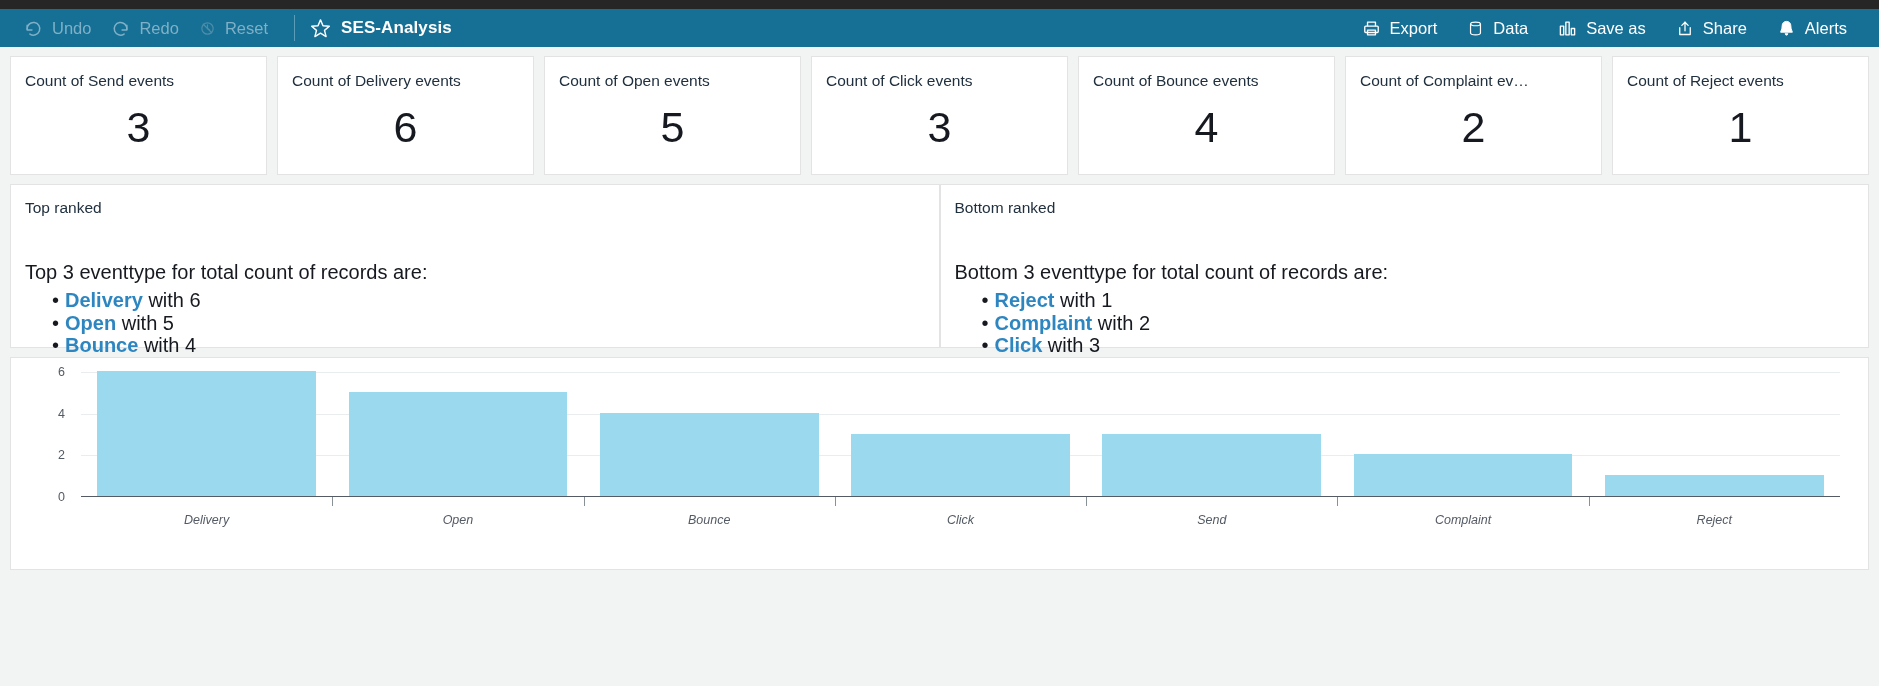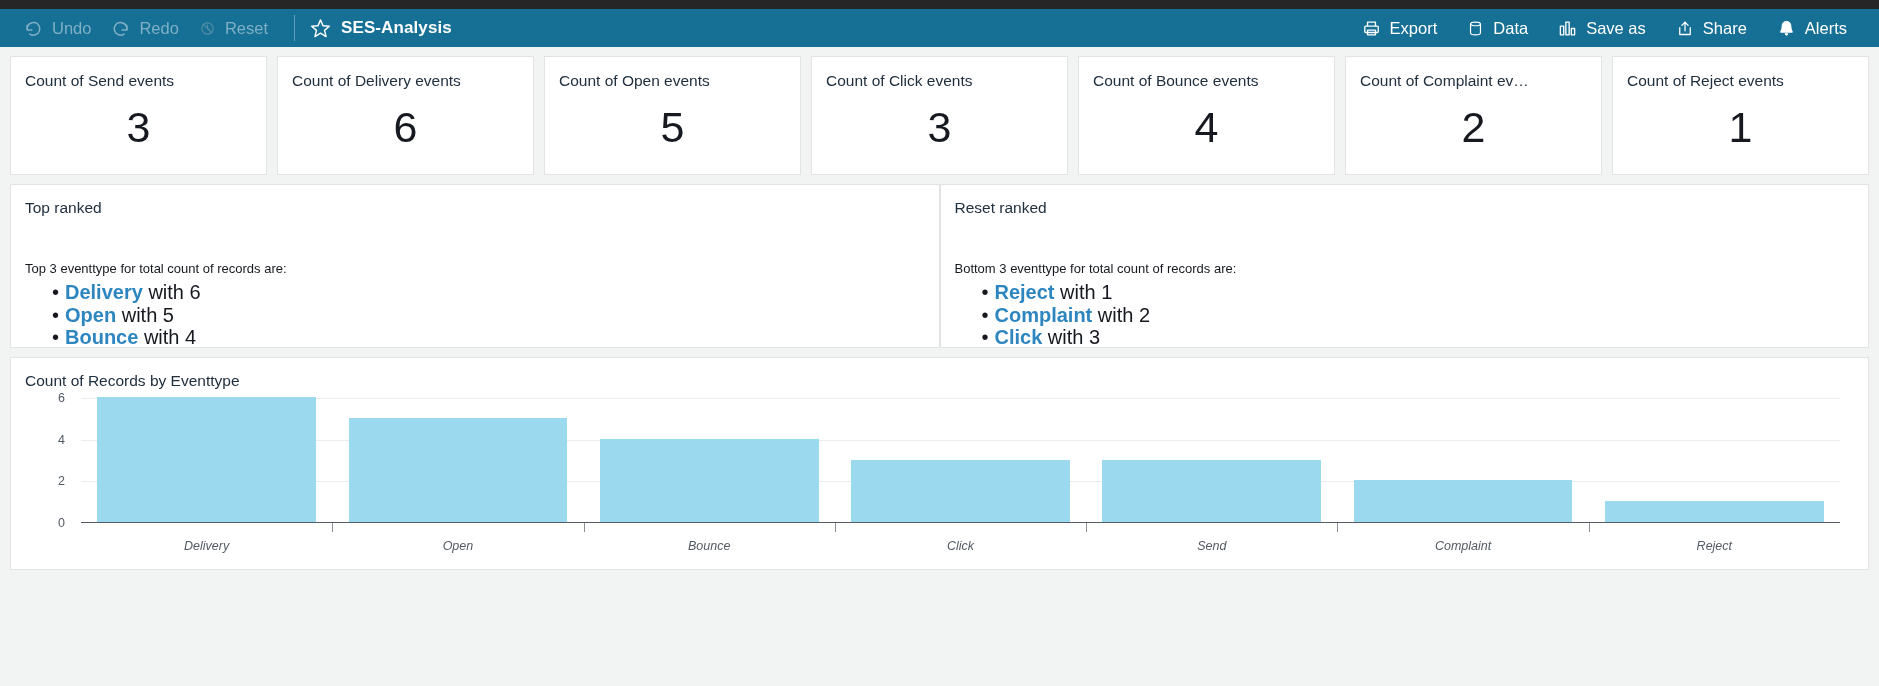--- a/index.html
+++ b/index.html
@@ -94,21 +94,21 @@
     background: #ffffff;
     border: 1px solid #e3e3e3;
     padding: 14px 16px 0 14px;
   }
   .insight-head {
     font-size: 15.5px;
     color: #21303f;
     margin-bottom: 21px;
   }
   .insight-lead {
-    font-size: 13px;
+    font-size: 20px;
     color: #16191f;
     margin-bottom: 5px;
     margin-top: 44px;
   }
   .insight-list {
     list-style: none;
     padding-left: 40px;
   }
   .insight-list li {
     font-size: 20px;
@@ -351,33 +351,32 @@
     <div class="insight-head">Top ranked</div>
     <div class="insight-lead">Top 3 eventtype for total count of records are:</div>
     <ul class="insight-list">
       <li><span class="nm">Delivery</span><span> with 6</span></li>
       <li><span class="nm">Open</span><span> with 5</span></li>
       <li><span class="nm">Bounce</span><span> with 4</span></li>
     </ul>
   </div>
 
   <div class="insight-card">
-    <div class="insight-head">Reset ranked</div>
+    <div class="insight-head">Bottom ranked</div>
     <div class="insight-lead">Bottom 3 eventtype for total count of records are:</div>
     <ul class="insight-list">
       <li><span class="nm">Reject</span><span> with 1</span></li>
       <li><span class="nm">Complaint</span><span> with 2</span></li>
       <li><span class="nm">Click</span><span> with 3</span></li>
     </ul>
   </div>
 </div>
 
 <div class="chart-row">
   <div class="chart-card">
-    <div class="chart-title">Count of Records by Eventtype</div>
     <div class="plot">
       <div class="y-axis" id="y-axis">
           <div class="y-tick" style="top: 125px;">0</div>
           <div class="y-tick" style="top: 83.3333px;">2</div>
           <div class="y-tick" style="top: 41.6667px;">4</div>
           <div class="y-tick" style="top: 0px;">6</div>
         </div>
       <div class="grid-area">
         <div id="gridlines">
             <div class="gridline" style="top: 83.3333px;"></div>

